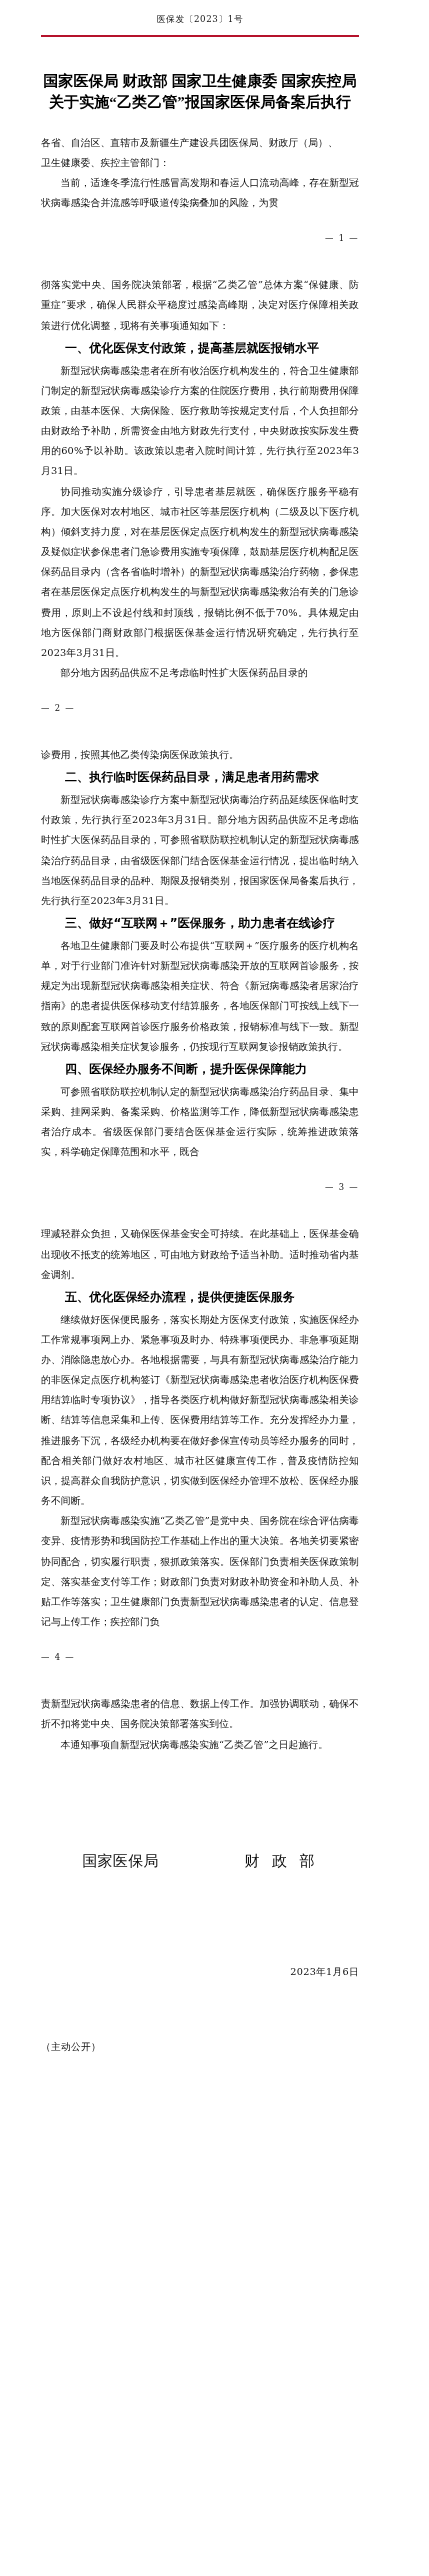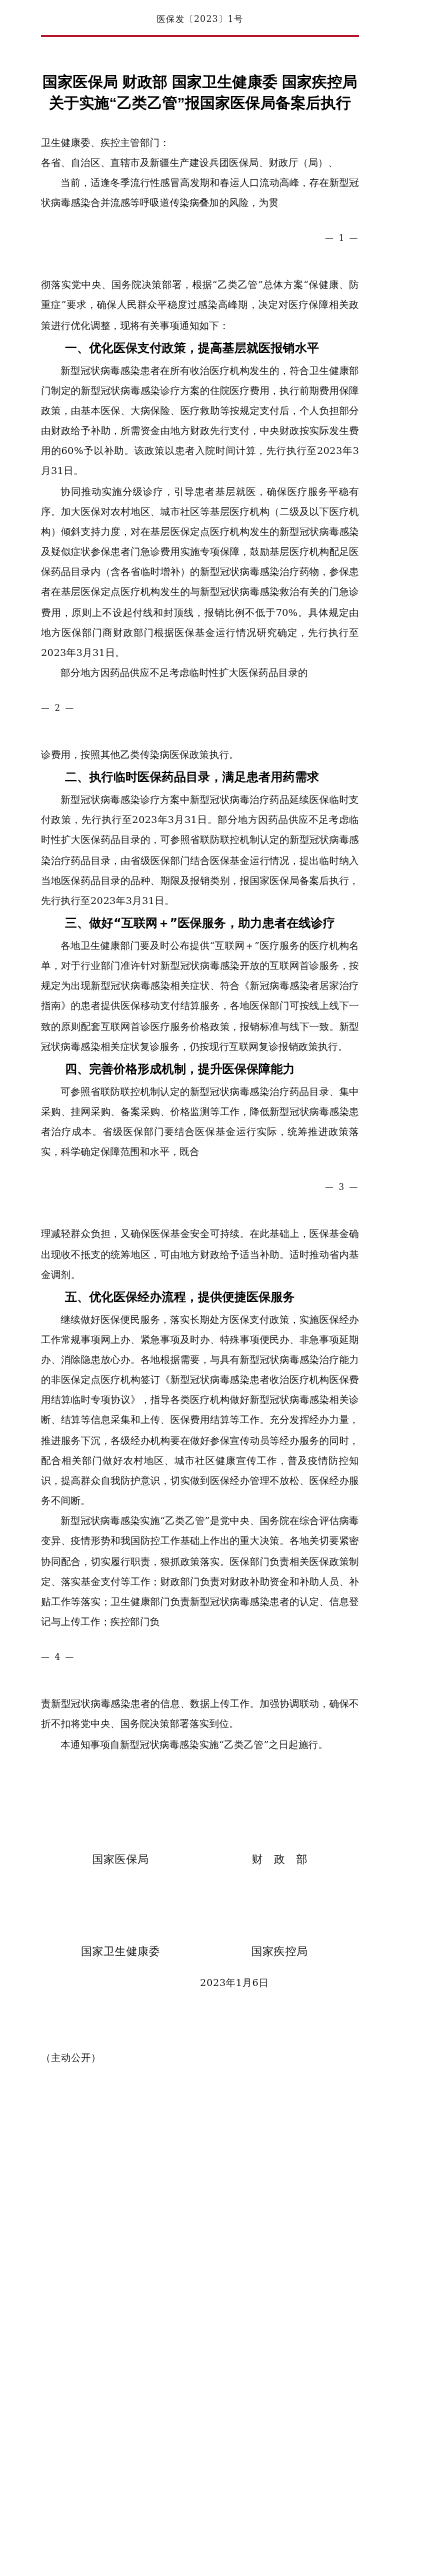--- a/index.html
+++ b/index.html
@@ -31,21 +31,21 @@
     margin: 9px 41px 0 41px;
   }
   
   .doc-title {
     text-align: center;
     font-weight: bold;
     font-size: 15px;
     line-height: 1.42;
     letter-spacing: 0.1px;
     margin: 34px 15.5px 0 15.5px;
-    font-family: Liberation Sans, sans-serif;
+    font-family: Liberation Serif, serif;
     color: #000;
   }
   .doc-title .tline { display: block; white-space: nowrap; }
   
   .body-wrap {
     margin: 0 41px;
     padding-top: 19.4px;
   }
   p.para {
     font-size: 9.8px;
@@ -84,31 +84,31 @@
   .folio.left  { left: 0; }
   
   .sig-block { margin: 0 41px; }
   .sig-row {
     display: flex;
     width: 100%;
   }
   .sig-cell {
     width: 50%;
     text-align: center;
-    font-size: 11px;
+    font-size: 15px;
     letter-spacing: 0.3px;
     font-family: "DejaVu Serif", "Liberation Serif", serif;
   }
   .sig-cell.spaced { letter-spacing: 3.9px; text-indent: 3.9px; }
   .sig-gap-1 { height: 97px; }
   .sig-gap-2 { height: 77px; }
   .sig-date {
     width: 50%;
     margin-left: 50%;
-    text-align: left;
+    text-align: right;
     font-size: 9.7px;
     letter-spacing: 0.3px;
     padding-top: 18px;
     font-family: "DejaVu Serif", "Liberation Serif", serif;
   }
   .public-note {
     font-size: 9.7px;
     letter-spacing: 0.3px;
     padding-top: 62px;
     padding-bottom: 17px;
@@ -123,22 +123,22 @@
   <div class="doc-number">医保发〔2023〕1号</div>
   <div class="red-rule" style="background: rgb(181, 18, 43);"></div>
 
   <div class="doc-title">
     <span class="tline">国家医保局 财政部 国家卫生健康委 国家疾控局</span>
     <span class="tline">关于实施“乙类乙管”报国家医保局备案后执行</span>
   </div>
 
   <div class="body-wrap">
 
+    <p class="para">各省、自治区、直辖市及新疆生产建设兵团医保局、财政厅（局）、</p>
     <p class="para">卫生健康委、疾控主管部门：</p>
-    <p class="para">各省、自治区、直辖市及新疆生产建设兵团医保局、财政厅（局）、</p>
 
     <p class="para indent">当前，适逢冬季流行性感冒高发期和春运人口流动高峰，存在新型冠状病毒感染合并流感等呼吸道传染病叠加的风险，为贯</p>
 
     <div class="pagebreak">
       <span class="folio right">— 1 —</span>
     </div>
 
     <p class="para">彻落实党中央、国务院决策部署，根据“乙类乙管”总体方案“保健康、防重症”要求，确保人民群众平稳度过感染高峰期，决定对医疗保障相关政策进行优化调整，现将有关事项通知如下：</p>
 
     <h2 class="section">一、优化医保支付政策，提高基层就医报销水平</h2>
@@ -151,21 +151,21 @@
     </div>
 
     <p class="para">诊费用，按照其他乙类传染病医保政策执行。</p>
 
     <h2 class="section">二、执行临时医保药品目录，满足患者用药需求</h2>
     <p class="para indent">新型冠状病毒感染诊疗方案中新型冠状病毒治疗药品延续医保临时支付政策，先行执行至2023年3月31日。部分地方因药品供应不足考虑临时性扩大医保药品目录的，可参照省联防联控机制认定的新型冠状病毒感染治疗药品目录，由省级医保部门结合医保基金运行情况，提出临时纳入当地医保药品目录的品种、期限及报销类别，报国家医保局备案后执行，先行执行至2023年3月31日。</p>
 
     <h2 class="section">三、做好“互联网＋”医保服务，助力患者在线诊疗</h2>
     <p class="para indent">各地卫生健康部门要及时公布提供“互联网＋”医疗服务的医疗机构名单，对于行业部门准许针对新型冠状病毒感染开放的互联网首诊服务，按规定为出现新型冠状病毒感染相关症状、符合《新冠病毒感染者居家治疗指南》的患者提供医保移动支付结算服务，各地医保部门可按线上线下一致的原则配套互联网首诊医疗服务价格政策，报销标准与线下一致。新型冠状病毒感染相关症状复诊服务，仍按现行互联网复诊报销政策执行。</p>
 
-    <h2 class="section">四、完善价格形成机制，提升医保保障能力</h2>
+    <h2 class="section">四、医保经办服务不间断，提升医保保障能力</h2>
     <p class="para indent">可参照省联防联控机制认定的新型冠状病毒感染治疗药品目录、集中采购、挂网采购、备案采购、价格监测等工作，降低新型冠状病毒感染患者治疗成本。省级医保部门要结合医保基金运行实际，统筹推进政策落实，科学确定保障范围和水平，既合</p>
 
     <div class="pagebreak">
       <span class="folio right">— 3 —</span>
     </div>
 
     <p class="para">理减轻群众负担，又确保医保基金安全可持续。在此基础上，医保基金确出现收不抵支的统筹地区，可由地方财政给予适当补助。适时推动省内基金调剂。</p>
 
     <h2 class="section">五、优化医保经办流程，提供便捷医保服务</h2>
     <p class="para indent">继续做好医保便民服务，落实长期处方医保支付政策，实施医保经办工作常规事项网上办、紧急事项及时办、特殊事项便民办、非急事项延期办、消除隐患放心办。各地根据需要，与具有新型冠状病毒感染治疗能力的非医保定点医疗机构签订《新型冠状病毒感染患者收治医疗机构医保费用结算临时专项协议》，指导各类医疗机构做好新型冠状病毒感染相关诊断、结算等信息采集和上传、医保费用结算等工作。充分发挥经办力量，推进服务下沉，各级经办机构要在做好参保宣传动员等经办服务的同时，配合相关部门做好农村地区、城市社区健康宣传工作，普及疫情防控知识，提高群众自我防护意识，切实做到医保经办管理不放松、医保经办服务不间断。</p>
@@ -181,22 +181,18 @@
 
   </div>
 
   <div class="sig-block">
     <div class="sig-gap-1"></div>
     <div class="sig-row">
       <div class="sig-cell">国家医保局</div>
       <div class="sig-cell spaced">财 政 部</div>
     </div>
     <div class="sig-gap-2"></div>
-    <div class="sig-row">
-      <div class="sig-cell">国家卫生健康委</div>
-      <div class="sig-cell">国家疾控局</div>
-    </div>
     <div class="sig-date">2023年1月6日</div>
     <div class="public-note">（主动公开）</div>
   </div>
 
 </div>
 
 
 </body></html>

